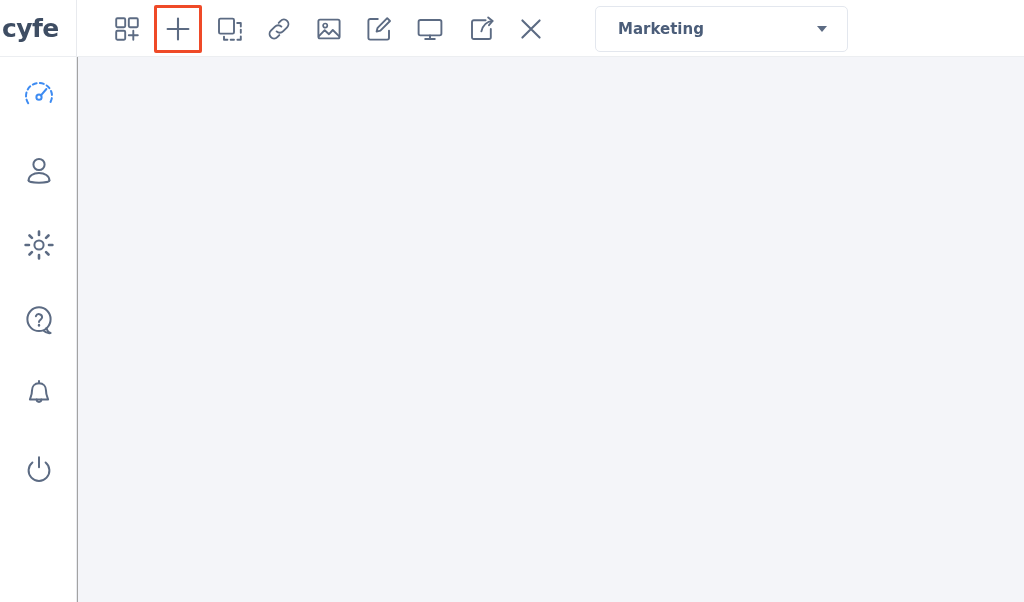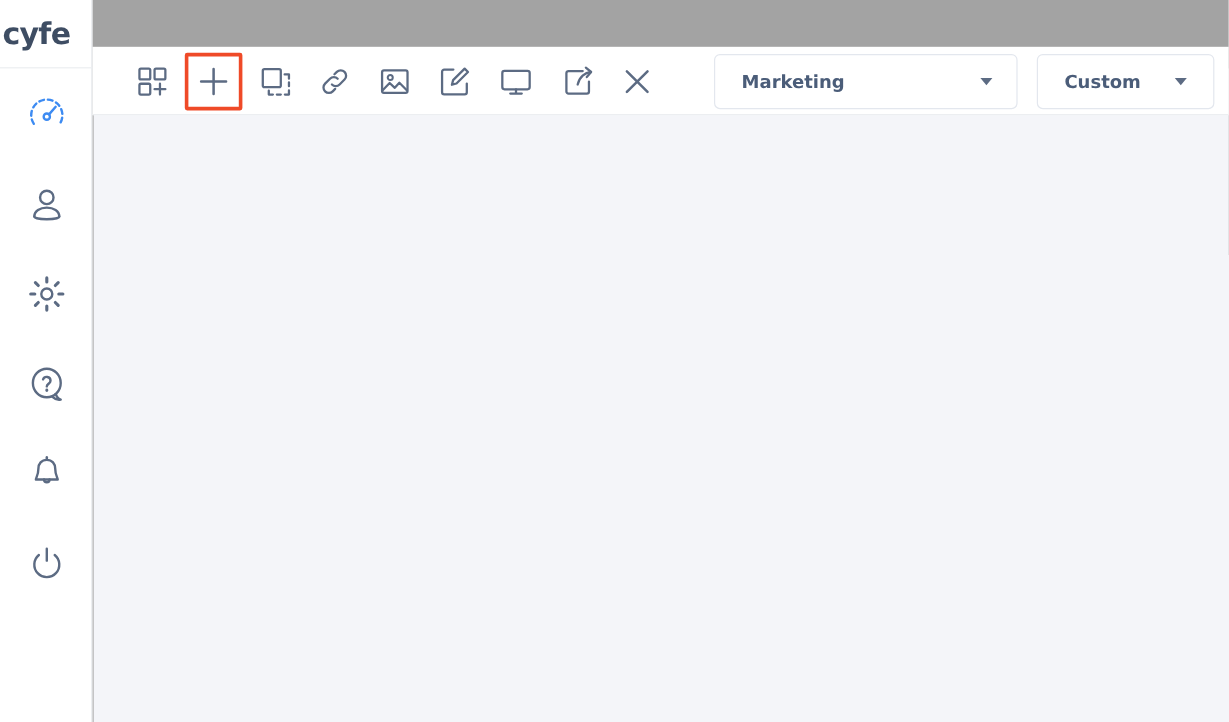--- a/index.html
+++ b/index.html
@@ -79,21 +79,20 @@
   
   #topbar {
     position: absolute;
     left: 77px;
     top: 0;
     width: 947px;
     height: 57px;
     background: #ffffff;
     border-bottom: 1px solid #eceef1;
     z-index: 4;
-    margin-top: 39px;
   }
 
   .tool-btn {
     position: absolute;
     top: 7px;
     width: 44px;
     height: 44px;
     display: flex;
     align-items: center;
     justify-content: center;
@@ -318,22 +317,18 @@
           <path class="ico" d="M5.4 5.4 22.6 22.6M22.6 5.4 5.4 22.6" stroke-width="2.1" stroke-linecap="round"></path>
         </svg>
       </span>
     </div>
 
     <div class="select-box" id="select-marketing">
       <span class="select-label">Marketing</span>
       <span class="caret"></span>
     </div>
 
-    <div class="select-box" id="select-range">
-      <span class="select-label">Custom</span>
-      <span class="caret"></span>
-    </div>
 
   </header>
 
   <main id="content"></main>
 
 </div>
 
 </body></html>

